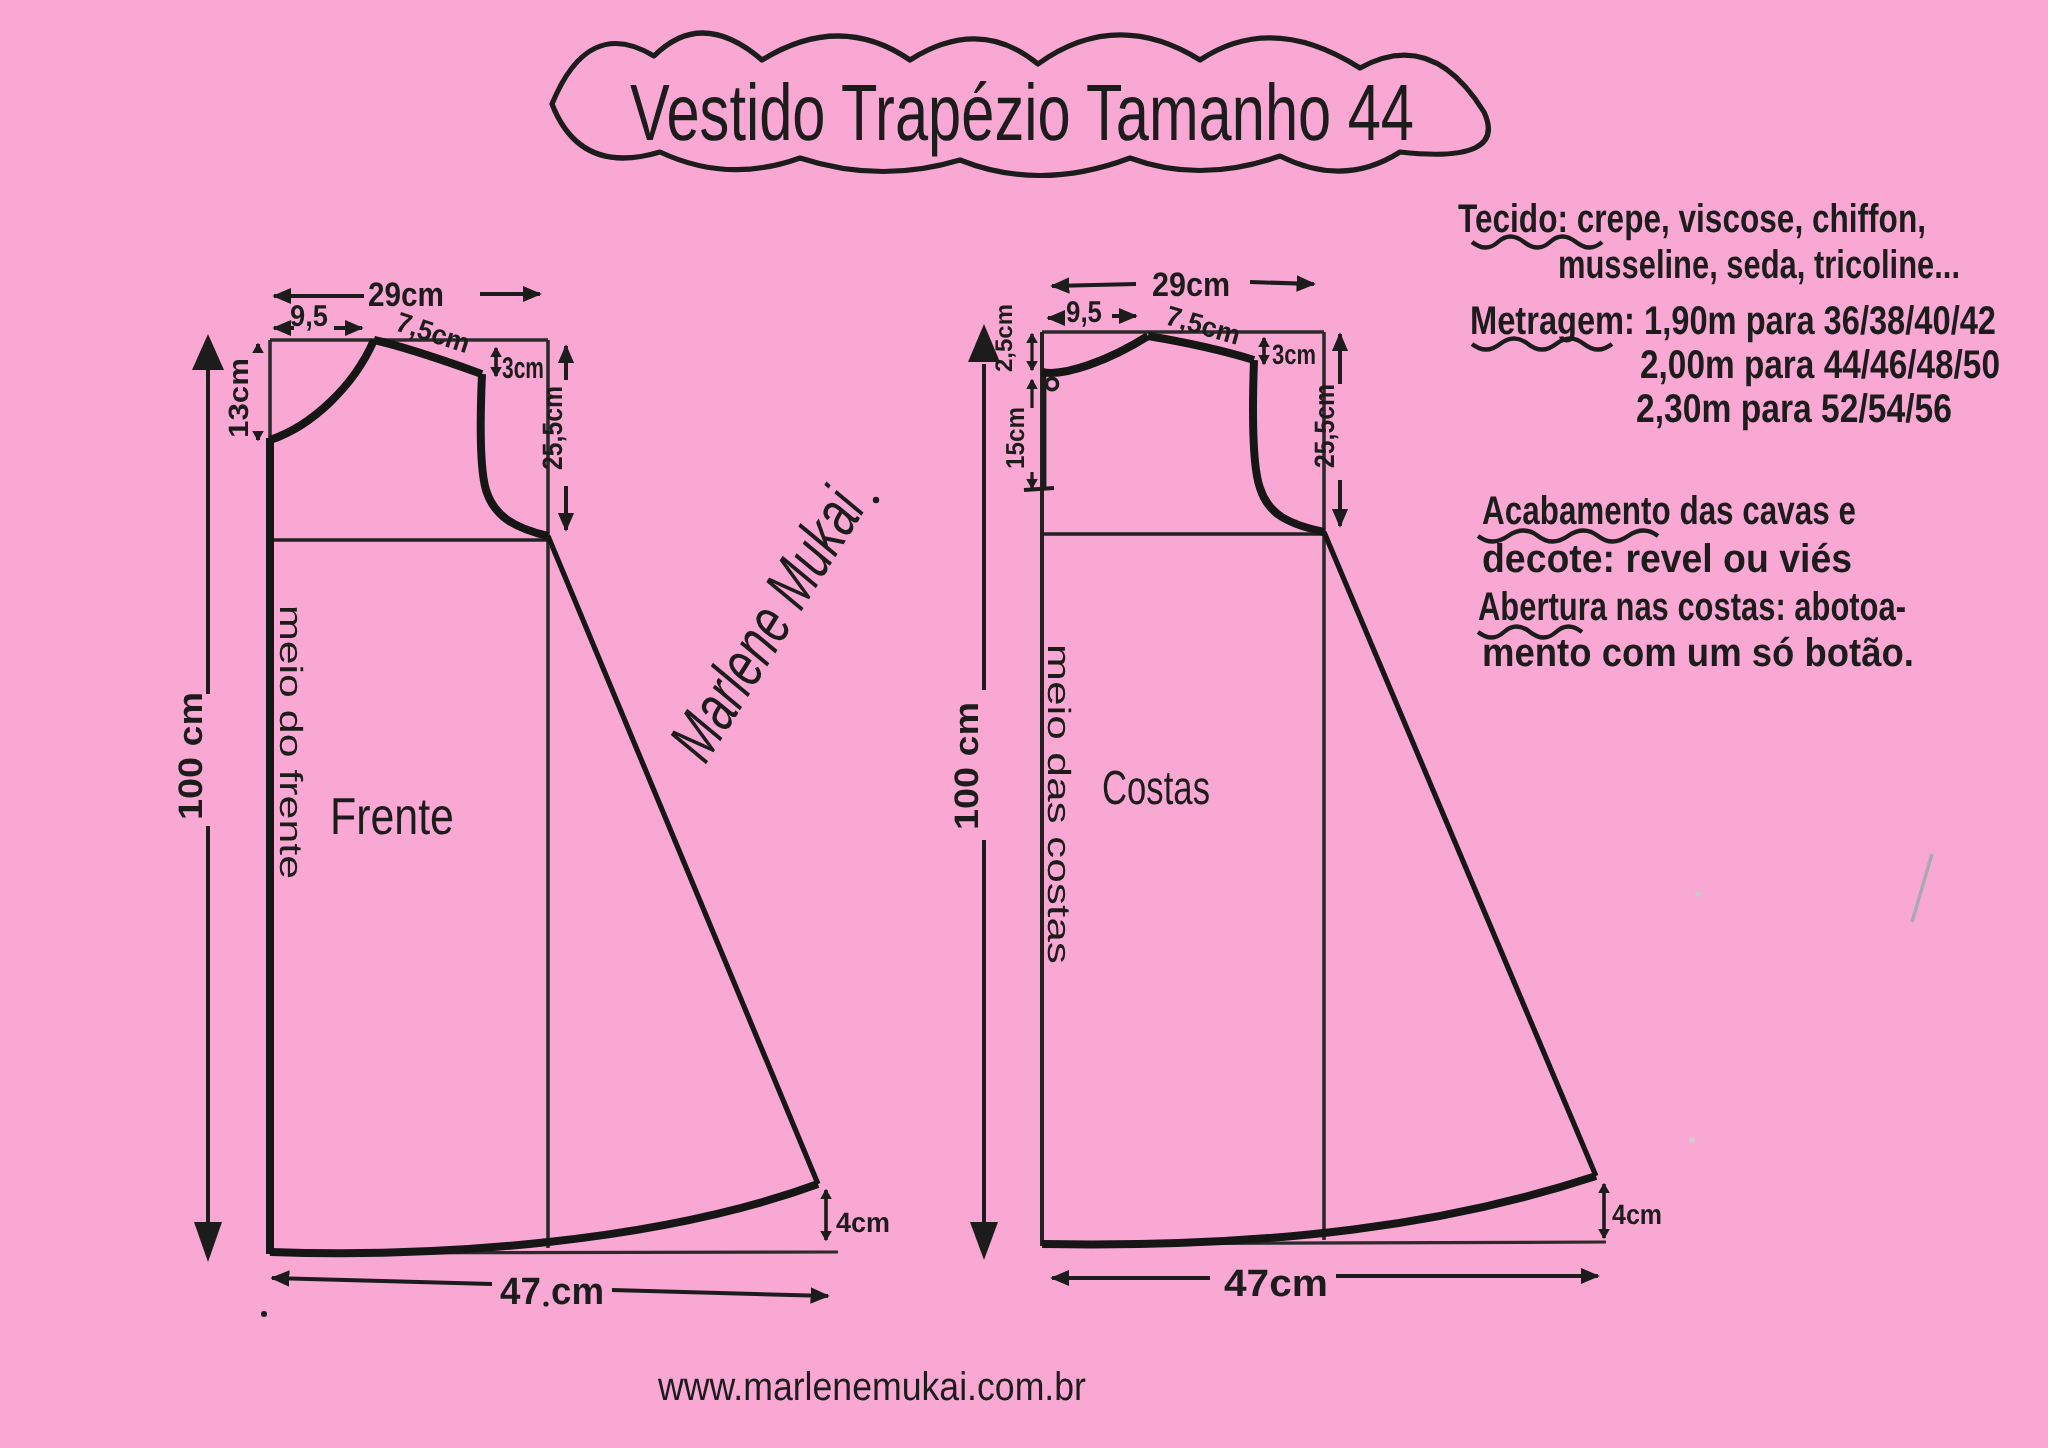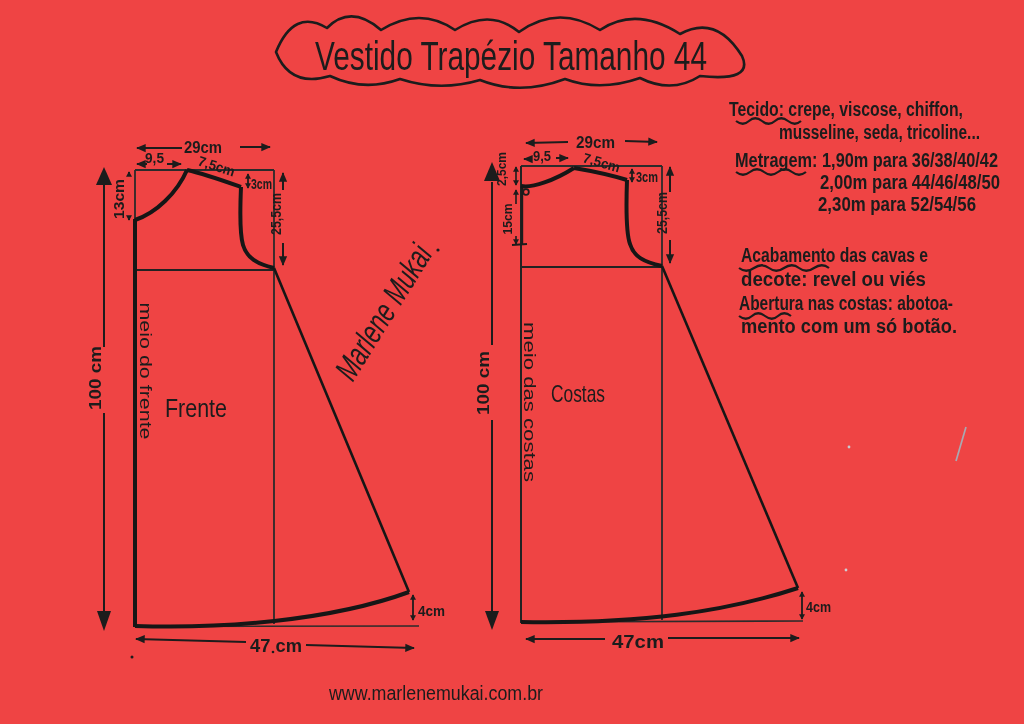--- a/index.html
+++ b/index.html
@@ -1,16 +1,16 @@
 <!DOCTYPE html>
 <html><head>
 <meta charset="utf-8">
 <style>
   html,body{margin:0;padding:0;background:#ffffff;}
-  .page{width:1024px;height:724px;position:relative;background:#ef4444;overflow:hidden;}
+  .page{width:1024px;height:724px;position:relative;background:#f9a8d4;overflow:hidden;}
   svg{position:absolute;top:0;left:0;}
   text{font-family:"Liberation Sans",sans-serif;fill:#1c1c1c;}
 </style>
 </head>
 <body>
 <div class="page">
 <svg width="1024" height="724" viewBox="0 0 1024 724">
 <defs>
 <marker id="ah" viewBox="0 0 12 12" refX="9.5" refY="6" markerWidth="11" markerHeight="11" markerUnits="userSpaceOnUse" orient="auto-start-reverse">
           <path d="M0,1.5 L10.5,6 L0,10.5 z" fill="#1c1c1c"></path>

